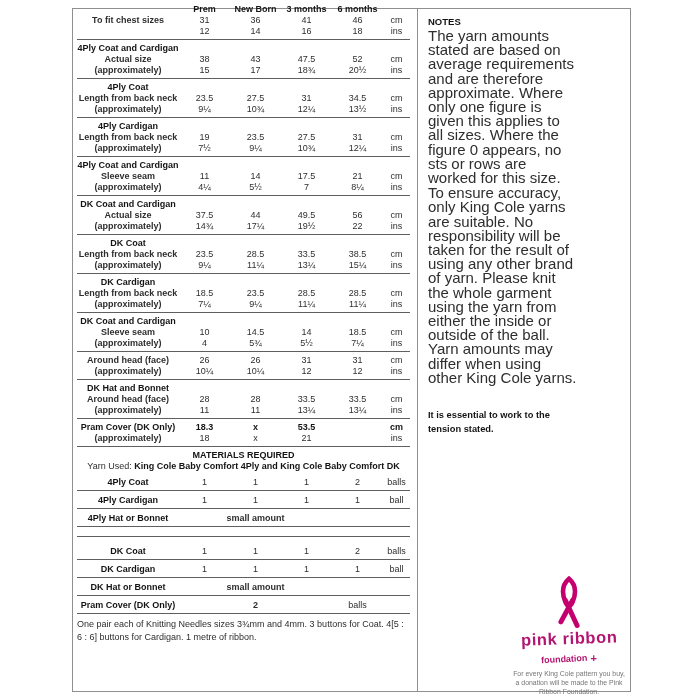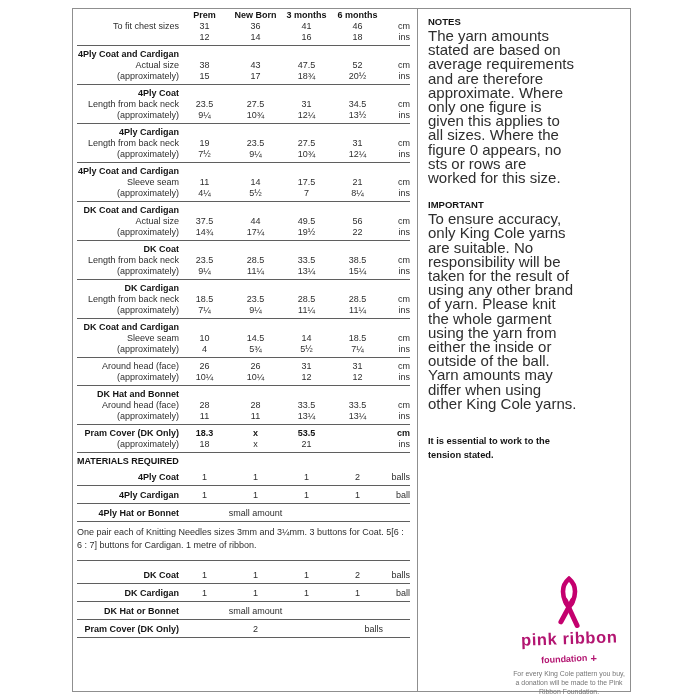--- a/index.html
+++ b/index.html
@@ -3,31 +3,31 @@
 <meta charset="utf-8">
 <style>
   html,body{margin:0;padding:0;}
   body{
     width:700px;height:700px;position:relative;overflow:hidden;
     background:#ffffff;color:#2e2e2e;
     font-family:"Liberation Sans", sans-serif;
     -webkit-font-smoothing:antialiased;
   }
   .page-border{position:absolute;left:72px;top:8px;width:559px;height:684px;border:1px solid #8f8f8f;box-sizing:border-box;}
-  .left-col{position:absolute;left:77px;top:10px;width:333px;}
+  .left-col{position:absolute;left:77px;top:4px;width:333px;}
   .right-col{position:absolute;left:417px;top:8px;width:170px;height:684px;border-left:1px solid #8f8f8f;box-sizing:border-box;padding:7px 9px 0 10px;}
   .b{font-weight:bold;color:#141414;}
   
   .trow{display:grid;grid-template-columns:102px 51px 51px 51px 51px 27px;font-size:9px;line-height:11px;}
-  .tlabel{text-align:right;white-space:nowrap;}
+  .tlabel{text-align:center;white-space:nowrap;font-weight:bold;}
   .tval{text-align:center;}
-  .tunit{text-align:right;}
-  .tcenter{grid-column:2/5;text-align:center;}
+  .tunit{text-align:center;}
+  .tcenter{grid-column:2/5;text-align:center;font-weight:bold;}
   .rule{border-top:1px solid #5f5f5f;margin:2px 0 3px 0;height:0;}
-  .mhead{font-size:9px;line-height:11px;}
+  .mhead{font-size:9px;line-height:11px;text-align:center;}
   .mrow{display:grid;grid-template-columns:102px 51px 51px 51px 51px 27px;font-size:9px;line-height:12px;margin-top:2px;}
   .note-text{font-size:9px;line-height:12.5px;margin-top:4px;color:#2e2e2e;}
   .bigrule{border-top:1px solid #5f5f5f;margin:9px 0 8px 0;height:0;}
   
   .nhead{font-size:9.5px;line-height:13px;font-weight:bold;color:#141414;}
   .npara{font-size:15px;line-height:14.2px;margin:1px 0 0 0;}
   .nimp{margin-top:13px;}
   .ntension{font-size:9.3px;line-height:14.2px;font-weight:bold;color:#141414;margin-top:23px;}
   
   .logo{position:absolute;left:503px;top:576px;width:132px;text-align:center;}
@@ -324,20 +324,21 @@
         <span class="tval">18</span>
         <span class="tval">x</span>
         <span class="tval">21</span>
         <span class="tval"></span>
         <span class="tunit">ins</span>
       </div>
       <div class="rule"></div>
     </div>
 
   <div class="mhead b">MATERIALS REQUIRED</div>
+  <div class="mhead" id="yarn-used-line"><span>Yarn Used: </span><span class="b">King Cole Baby Comfort 4Ply and King Cole Baby Comfort DK</span></div>
 
   <div id="fourply-materials" style="margin-top:4px;">
       <div class="mrow">
         <span class="tlabel b">4Ply Coat</span>
         <span class="tval">1</span>
         <span class="tval">1</span>
         <span class="tval">1</span>
         <span class="tval">2</span>
         <span class="tunit">balls</span>
       </div>
@@ -351,21 +352,20 @@
         <span class="tunit">ball</span>
       </div>
       <div class="rule"></div>
       <div class="mrow">
         <span class="tlabel b">4Ply Hat or Bonnet</span>
         <span class="tcenter">small amount</span>
         <span class="tunit"></span>
       </div>
       <div class="rule"></div>
     </div>
-  <div class="note-text">One pair each of Knitting Needles sizes 3mm and 3¼mm.  3 buttons for Coat. 5[6 : 6 : 7] buttons for Cardigan.  1 metre of ribbon.</div>
 
   <div class="bigrule"></div>
 
   <div id="dk-materials">
       <div class="mrow">
         <span class="tlabel b">DK Coat</span>
         <span class="tval">1</span>
         <span class="tval">1</span>
         <span class="tval">1</span>
         <span class="tval">2</span>
@@ -387,26 +387,26 @@
         <span class="tunit"></span>
       </div>
       <div class="rule"></div>
       <div class="mrow">
         <span class="tlabel b">Pram Cover (DK Only)</span>
         <span class="tcenter">2</span>
         <span class="tunit">balls</span>
       </div>
       <div class="rule"></div>
     </div>
+  <div class="note-text">One pair each of Knitting Needles sizes 3¾mm and 4mm.  3 buttons for Coat. 4[5 : 6 : 6] buttons for Cardigan.  1 metre of ribbon.</div>
 </div>
 
 <div class="right-col">
   <div class="nhead">NOTES</div>
   <p class="npara">The yarn amounts stated are based on average requirements and are therefore approximate. Where only one figure is given this applies to all sizes.  Where the figure 0 appears, no sts or rows are worked for this size.</p>
-  <div class="nhead nimp">IMPORTANT</div>
   <p class="npara">To ensure accuracy, only King Cole yarns are suitable.  No responsibility will be taken for the result of using any other brand of yarn.  Please knit the whole garment using the yarn from either the inside or outside of the ball. Yarn amounts may differ when using other King Cole yarns.</p>
   <p class="ntension">It is essential to work to the tension stated.</p>
 </div>
 
 <div class="logo">
   <svg width="36" height="54" viewBox="0 0 40 60">
     <path d="M20 3 C27 9 29 17 24 29 C22 34 18 34 16 29 C11 17 13 9 20 3 Z" fill="none" stroke="#c4006e" stroke-width="5"></path>
     <path d="M16 27 L29 55" stroke="#c4006e" stroke-width="5.5" stroke-linecap="round" fill="none"></path>
     <path d="M24 27 L11 51" stroke="#c4006e" stroke-width="5.5" stroke-linecap="round" fill="none"></path>
   </svg>

